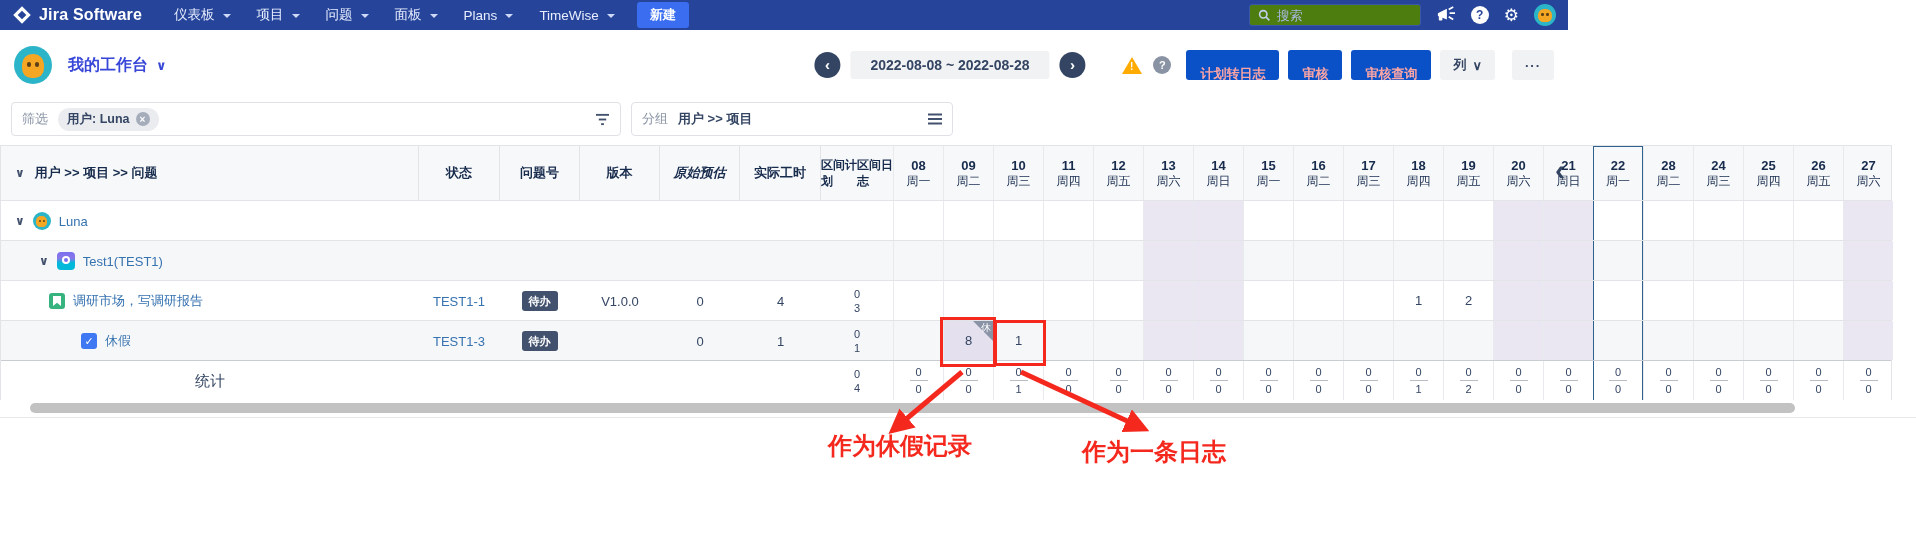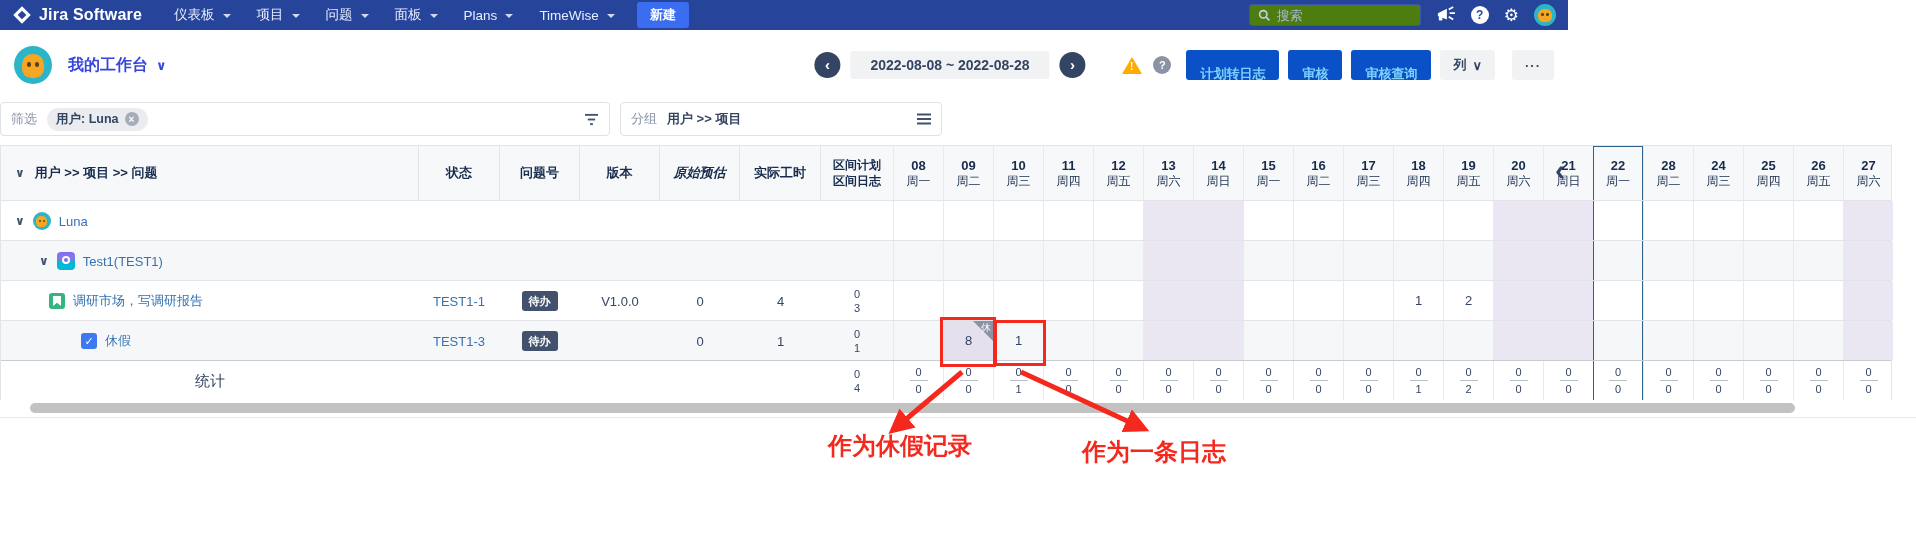--- a/index.html
+++ b/index.html
@@ -31,42 +31,42 @@
   .titlegrp { display:flex; align-items:center; gap:16px; }
   .pagetitle { color:#3847d8; font-size:16px; font-weight:bold; display:flex; align-items:center; gap:8px; cursor:pointer; }
   .pagetitle .vcaret { font-size:13px; font-weight:bold; }
   .dategrp { position:absolute; left:950px; top:50%; transform:translate(-50%,-50%); display:flex; align-items:center; gap:10px; }
   .navcirc { width:26px; height:26px; border-radius:50%; background:#344563; color:#fff; border:none; font-size:15px; font-weight:bold; display:flex; align-items:center; justify-content:center; cursor:pointer; padding-bottom:2px; }
   .datelabel { background:#f1f2f4; border-radius:3px; padding:6px 20px; color:#344563; font-size:14px; font-weight:bold; white-space:nowrap; }
   .tb-right { margin-left:auto; display:flex; align-items:center; gap:9px; }
   .warn { position:relative; width:0; height:0; border-left:10px solid transparent; border-right:10px solid transparent; border-bottom:17px solid #ffab00; margin-right:2px; }
   .warn span { position:absolute; left:-2.5px; top:4px; color:#fff; font-size:10px; font-weight:bold; }
   .helpgray { width:18px; height:18px; border-radius:50%; background:#8993a4; color:#fff; font-size:11px; font-weight:bold; display:flex; align-items:center; justify-content:center; margin-right:6px; cursor:pointer; }
-  .pbtn { background:#0a51c8; color:#7dd3fc; border:none; border-radius:3px; height:30px; padding:15px 14px; font-size:13px; font-weight:bold; cursor:pointer; white-space:nowrap; }
+  .pbtn { background:#0a51c8; color:#fca5a5; border:none; border-radius:3px; height:30px; padding:15px 14px; font-size:13px; font-weight:bold; cursor:pointer; white-space:nowrap; }
   .nbtn { background:#f1f2f4; color:#344563; border:none; border-radius:3px; height:30px; padding:0 13px; font-size:13px; font-weight:bold; cursor:pointer; display:flex; align-items:center; gap:6px; }
   .morebtn { margin-left:8px; letter-spacing:1px; }
 
   
-  .filterbar { display:flex; gap:10px; padding-left:0; margin-top:2px; }
+  .filterbar { display:flex; gap:10px; padding-left:11px; margin-top:2px; }
   .fbox { height:34px; background:#fff; border:1px solid #dfe1e6; border-radius:4px; display:flex; align-items:center; padding:0 10px; }
   .fbox1 { width:610px; }
   .fbox2 { width:322px; }
   .flabel { color:#8993a4; font-size:13px; margin-right:10px; white-space:nowrap; }
   .chip { background:#ebecf0; border-radius:12px; padding:3px 9px; display:flex; align-items:center; gap:6px; font-size:12.5px; font-weight:bold; color:#344563; cursor:pointer; }
   .chipx { width:14px; height:14px; border-radius:50%; background:#a5adba; color:#fff; font-size:10px; display:flex; align-items:center; justify-content:center; cursor:pointer; }
   .spacer { flex:1; }
   .groupval { color:#344563; font-size:13px; font-weight:bold; white-space:nowrap; }
   .iconbtn { display:flex; align-items:center; justify-content:center; cursor:pointer; }
 
   
   .tbl { margin-top:9px; width:1892px; border:1px solid #e2e4e8; border-bottom:none; }
   .hrow { display:flex; height:54px; background:#f7f8f9; }
   .hcell { border-right:1px solid #e2e4e8; display:flex; align-items:center; justify-content:center; color:#172b4d; font-size:13px; font-weight:bold; flex:none; }
   .h-tree { width:418px; justify-content:flex-start; padding-left:14px; gap:10px; }
-  .h-int { width:72px; flex-direction:column; line-height:16px; font-size:12px; border-right:none; }
+  .h-int { width:72px; flex-direction:row; line-height:16px; font-size:12px; border-right:none; }
   .expander { color:#42526e; font-size:12px; font-weight:bold; cursor:pointer; }
   .dcell { width:50px; flex:none; border-left:1px solid #e8eaee; display:flex; flex-direction:column; align-items:center; justify-content:center; }
   .dh .dnum { font-size:13px; font-weight:bold; color:#172b4d; line-height:16px; }
   .dh .dweek { font-size:12px; color:#172b4d; line-height:15px; }
   .dh.today { border:1px solid #2f618f; border-bottom:none; }
   .brow { position:relative; display:flex; height:40px; border-top:1px solid #e2e4e8; background:#fff; }
   .brow.gray { background:#f6f7f8; }
   .leftzone { position:relative; width:892px; flex:none; }
   .lz-abs { position:absolute; top:0; height:40px; display:flex; align-items:center; justify-content:center; color:#344563; font-size:13px; }
   .treecell { left:0; width:418px; justify-content:flex-start; gap:8px; }

